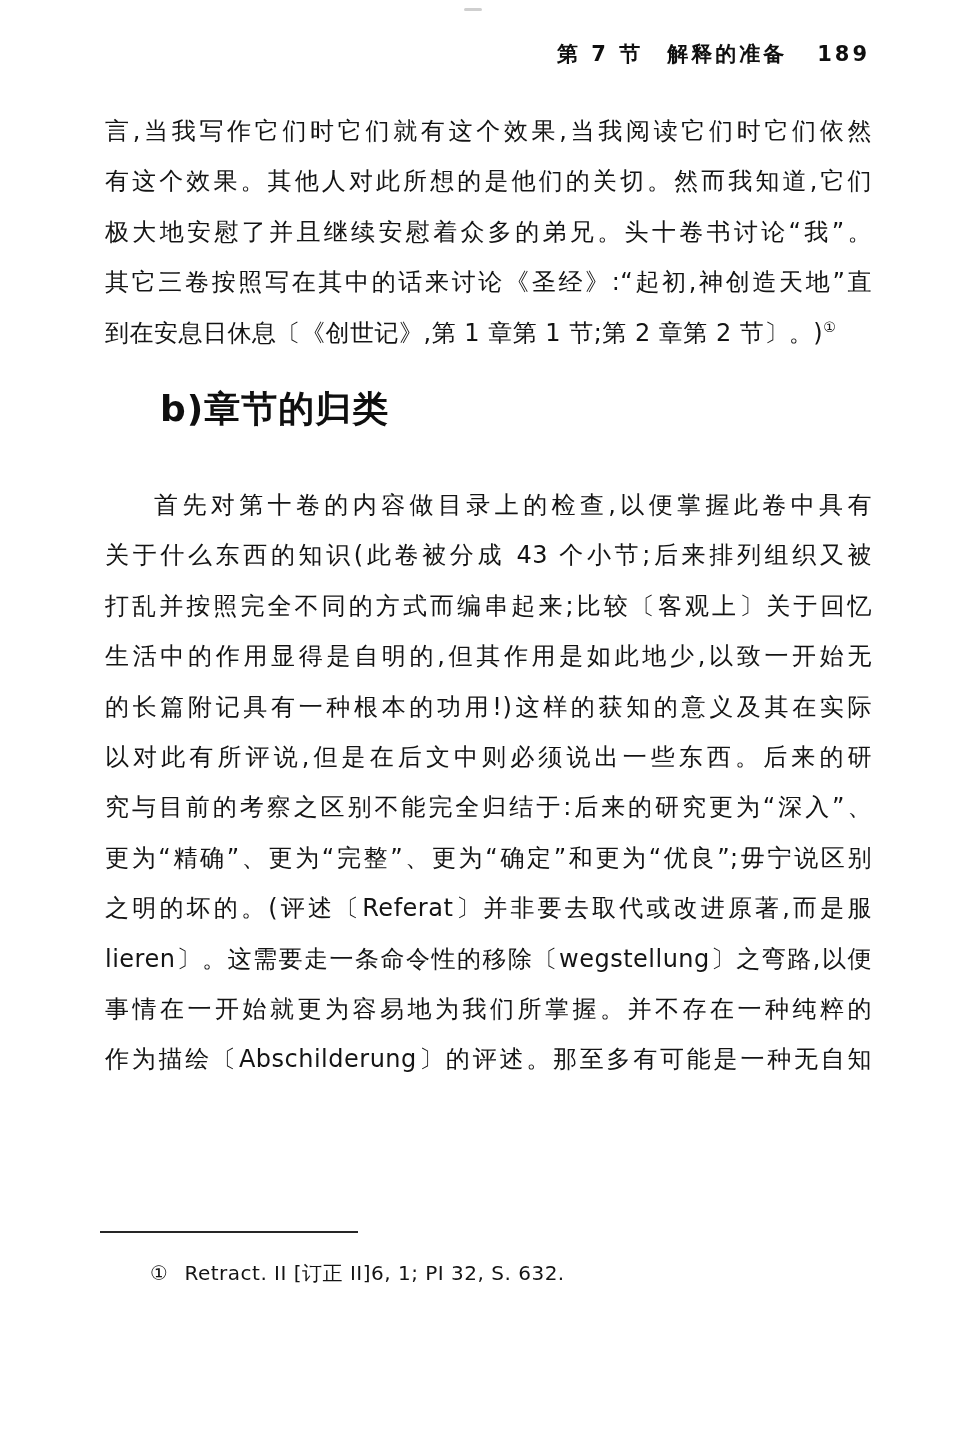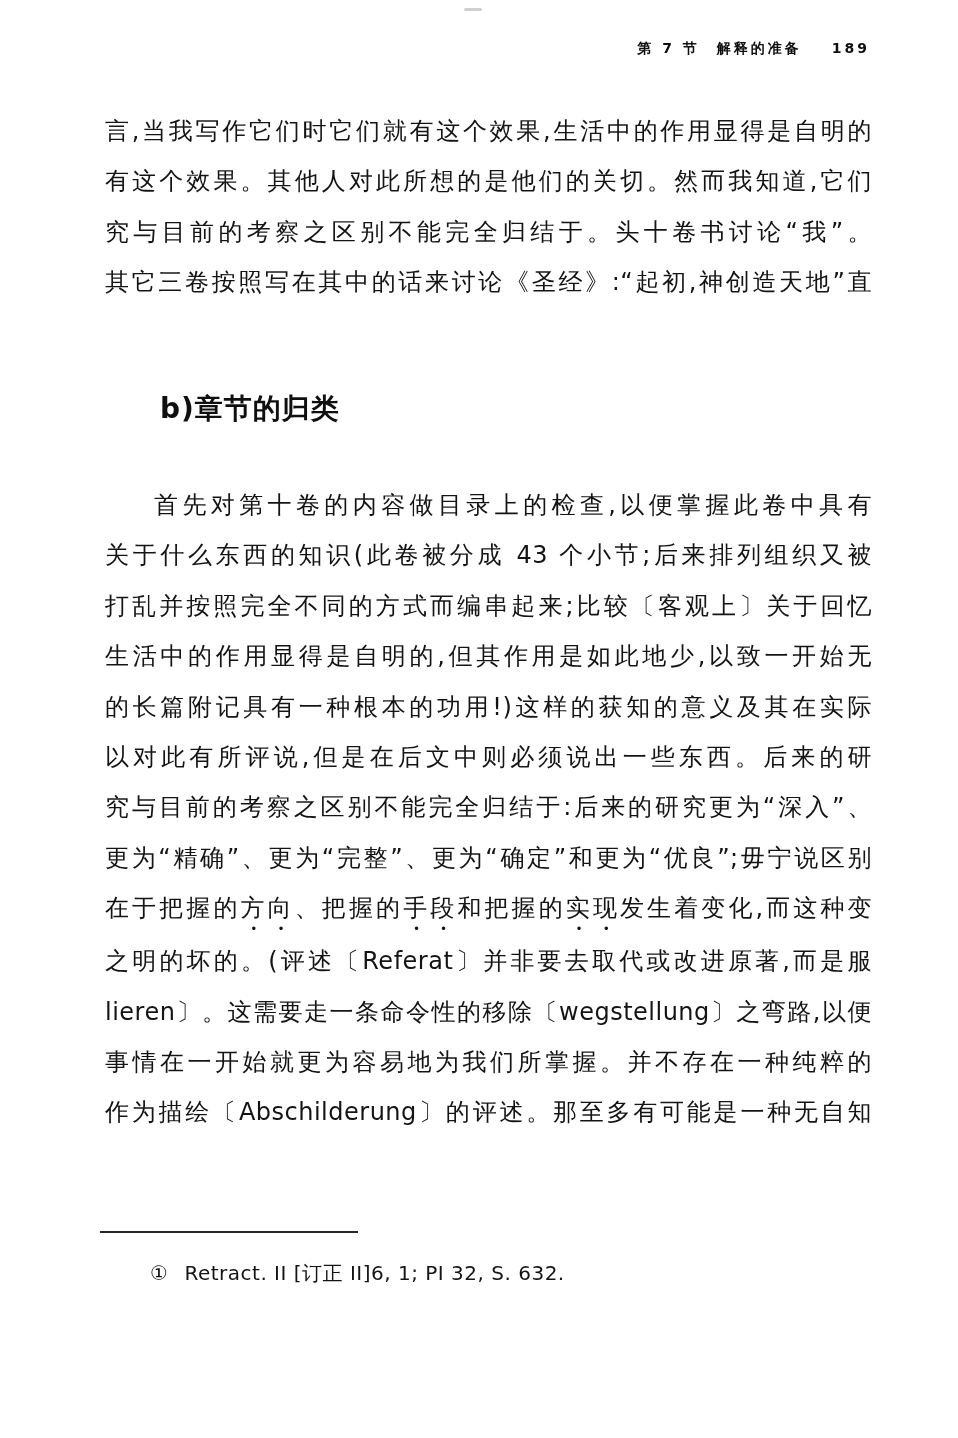--- a/index.html
+++ b/index.html
@@ -24,21 +24,21 @@
   }
   .running-header {
     position: absolute;
     top: 40px;
     left: 0;
     right: 88px;
     display: flex;
     justify-content: flex-end;
     align-items: baseline;
     gap: 30px;
-    font-size: 14px;
+    font-size: 21px;
     font-weight: bold;
     letter-spacing: 3px;
     color: #0f0f0f;
   }
   .para {
     position: absolute;
     left: 105px;
     width: 767px;
   }
   .para-1 { top: 106px; }
@@ -63,21 +63,21 @@
   }
   sup.fn-ref {
     font-size: 14px;
     line-height: 0;
     vertical-align: 9px;
   }
   .section-heading {
     position: absolute;
     left: 160px;
     top: 384px;
-    font-size: 28px;
+    font-size: 36px;
     font-weight: bold;
     line-height: 50px;
     letter-spacing: 1px;
     color: #0f0f0f;
   }
   .footnote-separator {
     position: absolute;
     left: 100px;
     top: 1231px;
     width: 258px;
@@ -102,38 +102,38 @@
 <div class="page">
 
   <div class="smudge"></div>
 
   <div class="running-header">
     <span>第 7 节　解释的准备</span>
     <span>189</span>
   </div>
 
   <div class="para para-1">
-      <div class="text-line"><span>言,当我写作它们时它们就有这个效果,生活中的作用显得是自明的</span></div>
+      <div class="text-line"><span>言,当我写作它们时它们就有这个效果,当我阅读它们时它们依然</span></div>
       <div class="text-line"><span>有这个效果。其他人对此所想的是他们的关切。然而我知道,它们</span></div>
-      <div class="text-line"><span>究与目前的考察之区别不能完全归结于。头十卷书讨论“我”。</span></div>
+      <div class="text-line"><span>极大地安慰了并且继续安慰着众多的弟兄。头十卷书讨论“我”。</span></div>
       <div class="text-line"><span>其它三卷按照写在其中的话来讨论《圣经》:“起初,神创造天地”直</span></div>
+      <div class="text-line no-stretch"><span>到在安息日休息〔《创世记》,第 1 章第 1 节;第 2 章第 2 节〕。)</span><sup class="fn-ref">①</sup></div>
     </div>
 
   <div class="section-heading">b)章节的归类</div>
 
   <div class="para para-2">
       <div class="text-line indent"><span>首先对第十卷的内容做目录上的检查,以便掌握此卷中具有</span></div>
       <div class="text-line"><span>关于什么东西的知识(此卷被分成 43 个小节;后来排列组织又被</span></div>
       <div class="text-line"><span>打乱并按照完全不同的方式而编串起来;比较〔客观上〕关于回忆</span></div>
       <div class="text-line"><span>生活中的作用显得是自明的,但其作用是如此地少,以致一开始无</span></div>
       <div class="text-line"><span>的长篇附记具有一种根本的功用!)这样的获知的意义及其在实际</span></div>
       <div class="text-line"><span>以对此有所评说,但是在后文中则必须说出一些东西。后来的研</span></div>
       <div class="text-line"><span>究与目前的考察之区别不能完全归结于:后来的研究更为“深入”、</span></div>
       <div class="text-line"><span>更为“精确”、更为“完整”、更为“确定”和更为“优良”;毋宁说区别</span></div>
-      <div class="text-line"><span>在于把握的</span><span class="em-dots">方向</span><span>、把握的</span><span class="em-dots">手段</span><span>和把握的</span><span class="em-dots">实现</span><span>发生着变化,而这种变</span></div>
       <div class="text-line"><span>之明的坏的。(评述〔Referat〕并非要去取代或改进原著,而是服</span></div>
       <div class="text-line"><span>lieren〕。这需要走一条命令性的移除〔wegstellung〕之弯路,以便</span></div>
       <div class="text-line"><span>事情在一开始就更为容易地为我们所掌握。并不存在一种纯粹的</span></div>
       <div class="text-line"><span>作为描绘〔Abschilderung〕的评述。那至多有可能是一种无自知</span></div>
     </div>
 
   <div class="footnote-separator"></div>
 
   <div class="footnote">
     <span>①</span>

